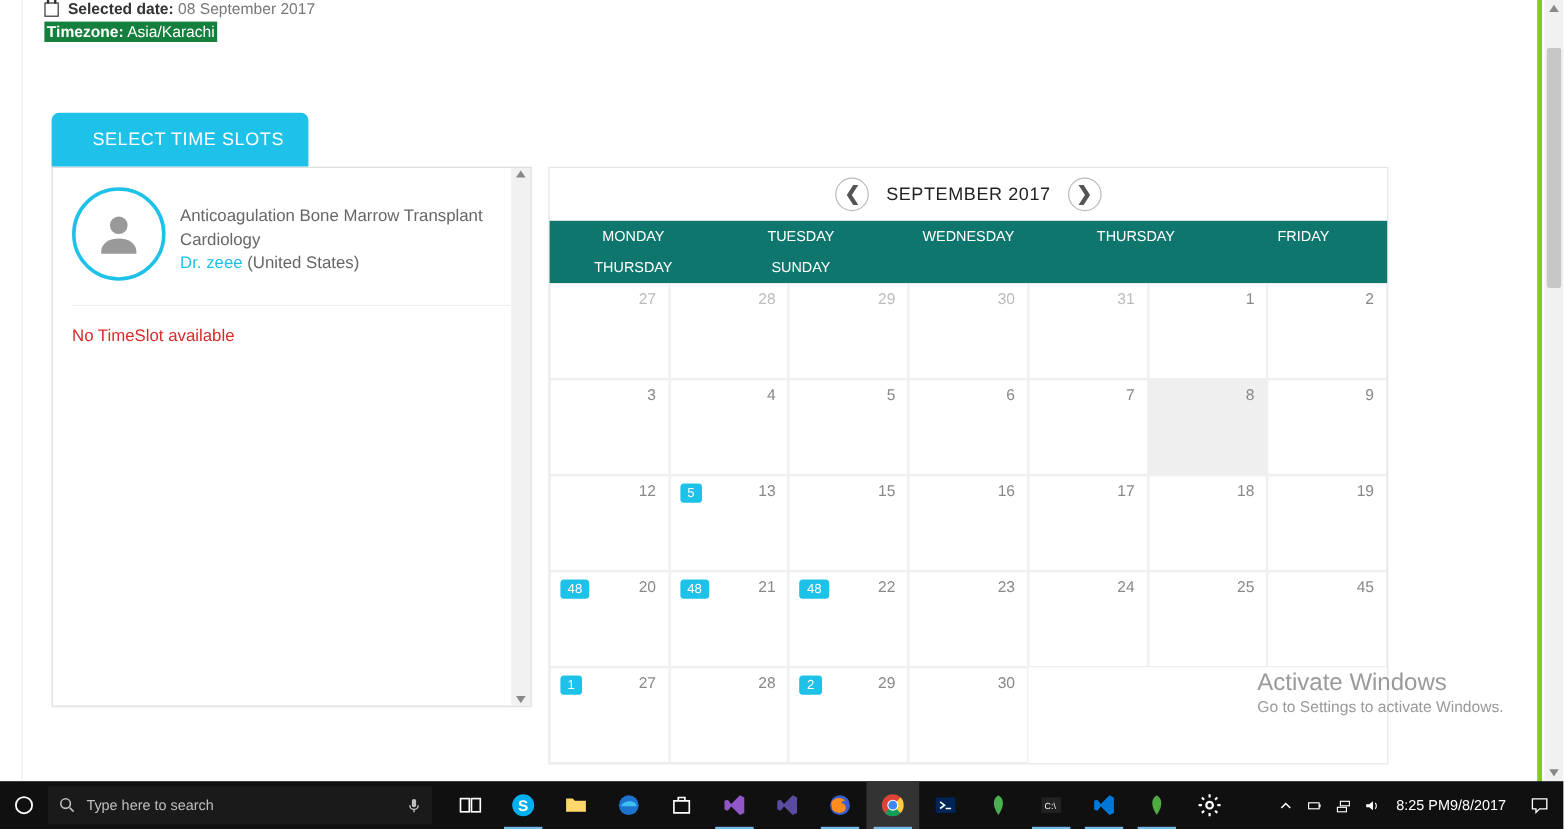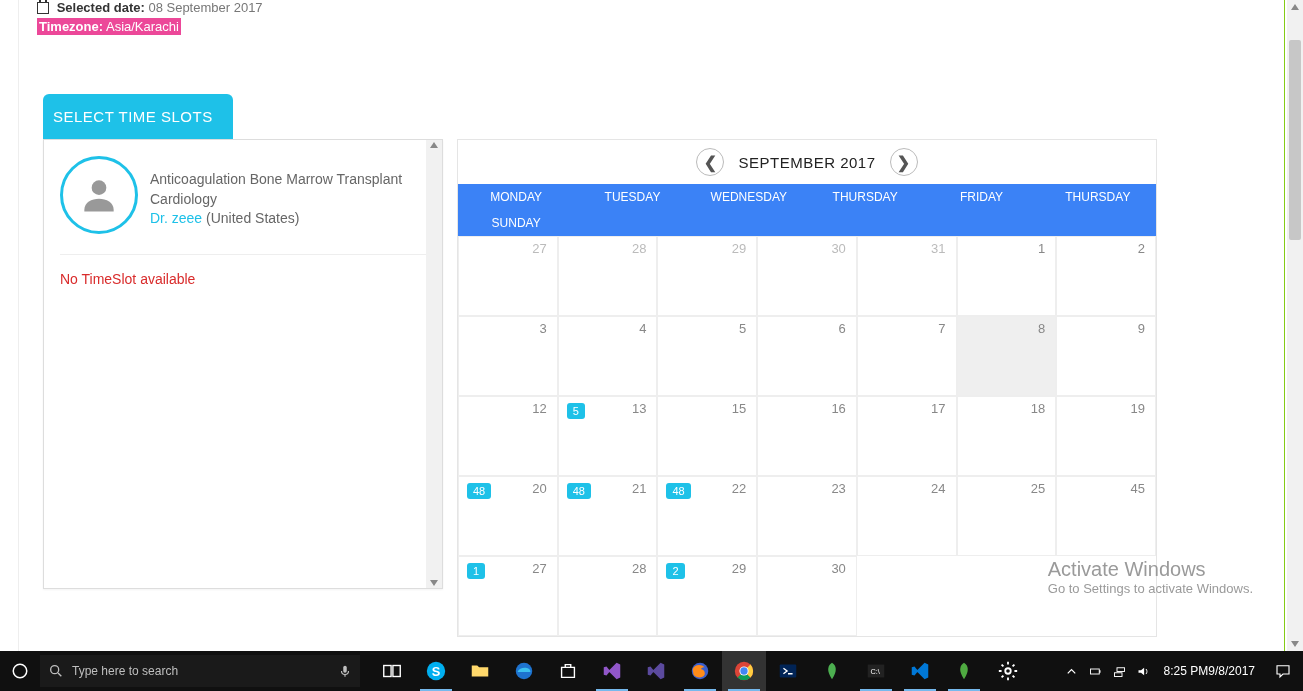--- a/index.html
+++ b/index.html
@@ -1,51 +1,51 @@
 <!DOCTYPE html>
 <html><head>
 <meta charset="utf-8">
 <style>
   * { box-sizing: border-box; margin: 0; padding: 0; }
   body { font-family: "Segoe UI", Arial, sans-serif; background: #fff; color: #333; width: 1303px; height: 691px; overflow: hidden; position: relative; }
   .page { position: absolute; left: 0; right: 0; top: 0; bottom: 40px; padding: 0 0 0 0; }
-  .content-wrap { margin: 0 18px 0 18px; border-left: 1px solid #eee; border-right: 1px solid #84cc16; padding: 0 0 20px 0; min-height: 100%; position: relative; }
+  .content-wrap { margin: 0 18px 0 18px; border-left: 1px solid #eee; border-right: 4px solid #84cc16; padding: 0 0 20px 0; min-height: 100%; position: relative; }
   .topinfo { padding: 0 0 0 18px; font-size: 13px; }
   .topinfo .row { margin-bottom: 4px; }
   .cal-ico { display:inline-block; width:12px; height:12px; border:1px solid #333; position:relative; vertical-align:-2px; margin-right:4px;}
   .cal-ico:before{content:"";position:absolute;top:-3px;left:1px;width:2px;height:3px;background:#333;}
   .cal-ico:after{content:"";position:absolute;top:-3px;right:1px;width:2px;height:3px;background:#333;}
   .lbl { font-weight: 600; color:#333;}
   .val { color:#777; }
-  .tz-sel { background:#ec4899; color:#fff; padding:1px 2px; }
+  .tz-sel { background:#15803d; color:#fff; padding:1px 2px; }
   .tz-sel .lbl{color:#fff;}
   .tz-sel .val{color:#fff;}
 
   .tab { margin: 60px 0 0 24px; }
-  .tab-btn { background:#1ec1e8; color:#fff; border:none; padding: 14px 20px 14px 10px; font-size: 15px; letter-spacing:.5px; border-top-left-radius:6px; border-top-right-radius:6px; cursor:pointer;}
+  .tab-btn { background:#1ec1e8; color:#fff; border:none; padding: 14px 20px 14px 34px; font-size: 15px; letter-spacing:.5px; border-top-left-radius:6px; border-top-right-radius:6px; cursor:pointer;}
   
   .panel-row { display:flex; align-items:flex-start; margin: 0 0 0 24px;}
   .left-panel { width: 400px; border:1px solid #ddd; background:#fff; height:450px; position:relative; box-shadow:0 1px 2px rgba(0,0,0,.05);}
   .left-scroll { position:absolute; right:0; top:0; bottom:0; width:16px; background:#f1f1f1;}
   .left-scroll:before{content:"";position:absolute;top:2px;left:4px;border-left:4px solid transparent;border-right:4px solid transparent;border-bottom:6px solid #888;}
   .left-scroll:after{content:"";position:absolute;bottom:2px;left:4px;border-left:4px solid transparent;border-right:4px solid transparent;border-top:6px solid #888;}
   .doc { display:flex; padding:16px 16px 12px 16px; }
   .avatar { width:78px; height:78px; border:3px solid #1ec1e8; border-radius:50%; display:flex; align-items:center; justify-content:center; margin-right:12px; flex-shrink:0;}
   .avatar svg{ width:44px; height:44px; fill:#999;}
   .docinfo { font-size:14px; color:#666; line-height:1.4; padding-top:14px;}
   .docname { color:#1ec1e8; }
   .docloc { color:#666; }
   .hr { border-top:1px solid #eee; margin:8px 16px;}
   .noslot { color:#d92b2b; font-size:14px; padding:8px 16px;}
 
   .calendar { margin-left:14px; border:1px solid #e5e5e5; width:700px; background:#fff;}
   .cal-head { display:flex; align-items:center; justify-content:center; padding:8px 0; gap:8px;}
   .navbtn { width:28px; height:28px; border:1px solid #bbb; border-radius:50%; background:#fff; display:flex; align-items:center; justify-content:center; cursor:pointer; color:#555; font-size:16px; font-weight:bold;}
   .month { font-size:15px; letter-spacing:.5px; color:#222; padding:0 6px;}
-  .weekdays { display:grid; grid-template-columns: repeat(6,1fr); background:#3b82f6; color:#fff; font-size:12px; }
+  .weekdays { display:grid; grid-template-columns: repeat(5,1fr); background:#0f766e; color:#fff; font-size:12px; }
   .weekdays div { text-align:center; padding:6px 0; }
   .days { display:grid; grid-template-columns: repeat(7,1fr); }
   .cell { border:1px solid #eee; height:80px; position:relative; padding:6px 8px; font-size:13px; color:#888; cursor:pointer;}
   .cell .num { position:absolute; top:4px; right:10px; }
   .cell.other .num{ color:#bbb;}
   .cell.today { background:#efefef; }
   .badge { position:absolute; top:6px; left:8px; background:#1ec1e8; color:#fff; font-size:11px; padding:2px 6px; border-radius:3px;}
   
   .watermark { position:absolute; right:50px; bottom:55px; color:#9a9a9a; text-align:left;}
   .watermark .t1{ font-size:20px; }

